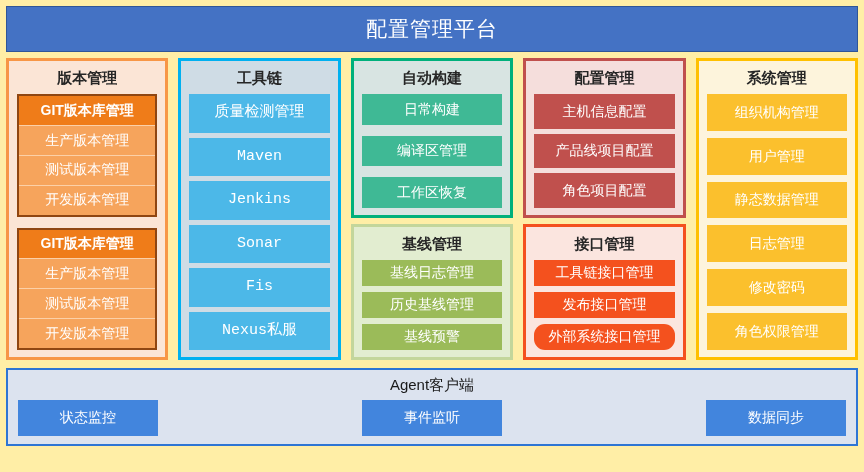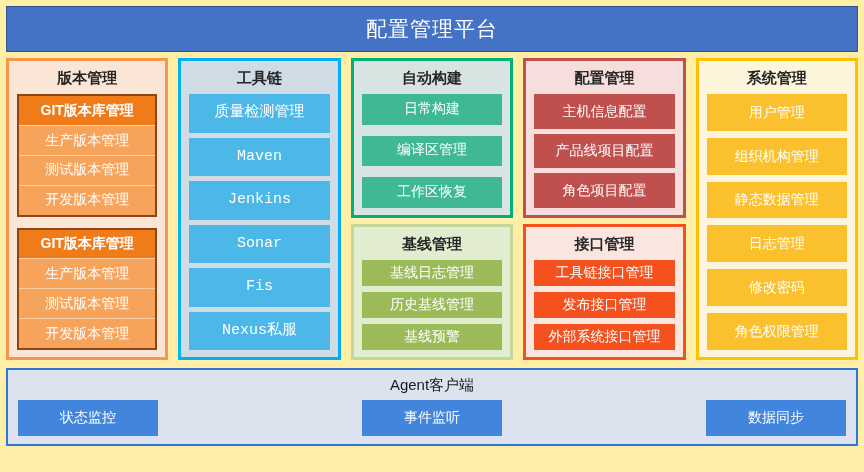--- a/index.html
+++ b/index.html
@@ -144,21 +144,21 @@
     margin-bottom: 5px;
   }
   .c4a .item:last-child { margin-bottom: 0; }
 
   
   .c4b { background: #fbe5df; border-color: #f4511e; }
   .c4b .item {
     background: #f4511e;
     margin-bottom: 6px;
   }
-  .c4b .item:last-child { margin-bottom: 0; }
+  .c4b .item:last-child { margin-bottom: 0; border-radius: 11px; }
 
   
   .c5 { background: #fdf4dc; border-color: #ffc000; }
   .c5 .item {
     background: #fbc02d;
     margin-bottom: 7px;
   }
   .c5 .item:last-child { margin-bottom: 0; }
 
   
@@ -237,21 +237,21 @@
           <div class="item">Maven</div>
           <div class="item">Jenkins</div>
           <div class="item">Sonar</div>
           <div class="item">Fis</div>
           <div class="item">Nexus私服</div>
         </div>
       </div>
     </div>
 
     <div class="column">
-      <div class="panel c3a" style="flex:0 0 160px;font-family:Liberation Mono, monospace;">
+      <div class="panel c3a" style="flex:0 0 160px;">
         <div class="panel-title">自动构建</div>
         <div class="panel-body">
           <div class="item">日常构建</div>
           <div class="item">编译区管理</div>
           <div class="item">工作区恢复</div>
         </div>
       </div>
       <div class="panel c3b grow">
         <div class="panel-title">基线管理</div>
         <div class="panel-body">
@@ -278,22 +278,22 @@
           <div class="item">发布接口管理</div>
           <div class="item">外部系统接口管理</div>
         </div>
       </div>
     </div>
 
     <div class="column">
       <div class="panel c5 grow">
         <div class="panel-title">系统管理</div>
         <div class="panel-body">
+          <div class="item">组织机构管理</div>
           <div class="item">用户管理</div>
-          <div class="item">组织机构管理</div>
           <div class="item">静态数据管理</div>
           <div class="item">日志管理</div>
           <div class="item">修改密码</div>
           <div class="item">角色权限管理</div>
         </div>
       </div>
     </div>
 
   </div>
 

